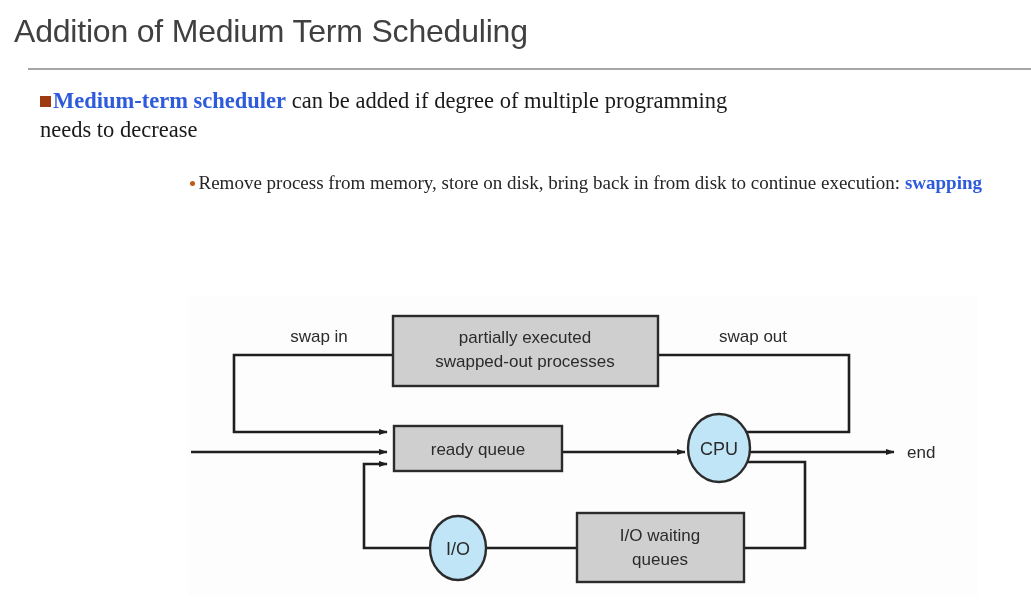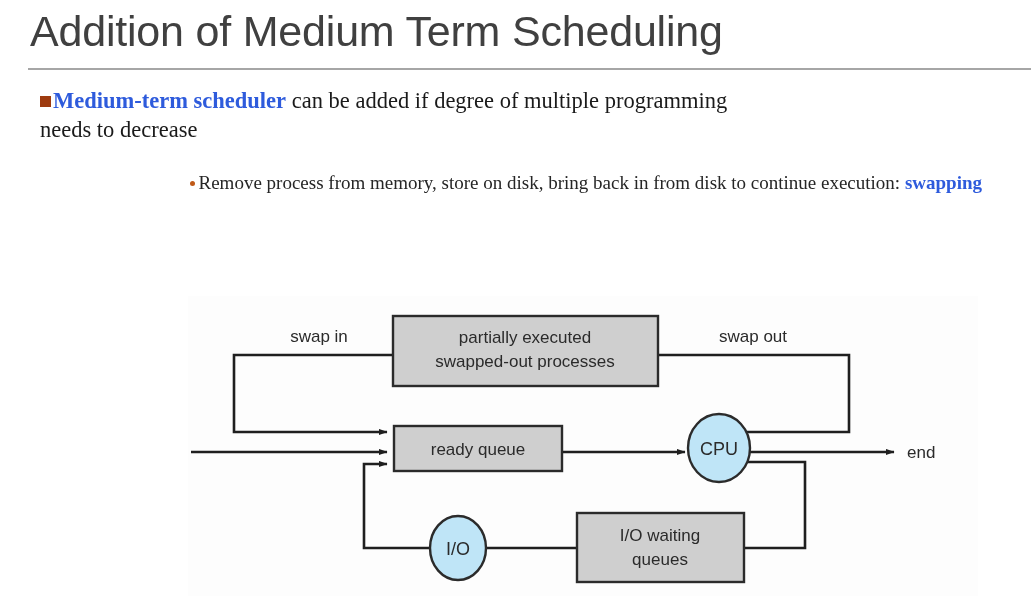--- a/index.html
+++ b/index.html
@@ -13,26 +13,26 @@
     height: 613px;
     position: relative;
     overflow: hidden;
     font-family: "Liberation Serif", serif;
     -webkit-font-smoothing: antialiased;
   }
 
   
   #slide-title {
     position: absolute;
-    left: 30px;
+    left: 14px;
     top: 2px;
     width: 990px;
     font-family: "Liberation Sans", sans-serif;
     font-weight: 300;
-    font-size: 43px;
+    font-size: 32px;
     line-height: 58px;
     color: #404040;
     letter-spacing: -0.2px;
     white-space: nowrap;
   }
   #title-rule {
     position: absolute;
     left: 28px;
     top: 68px;
     width: 1003px;

